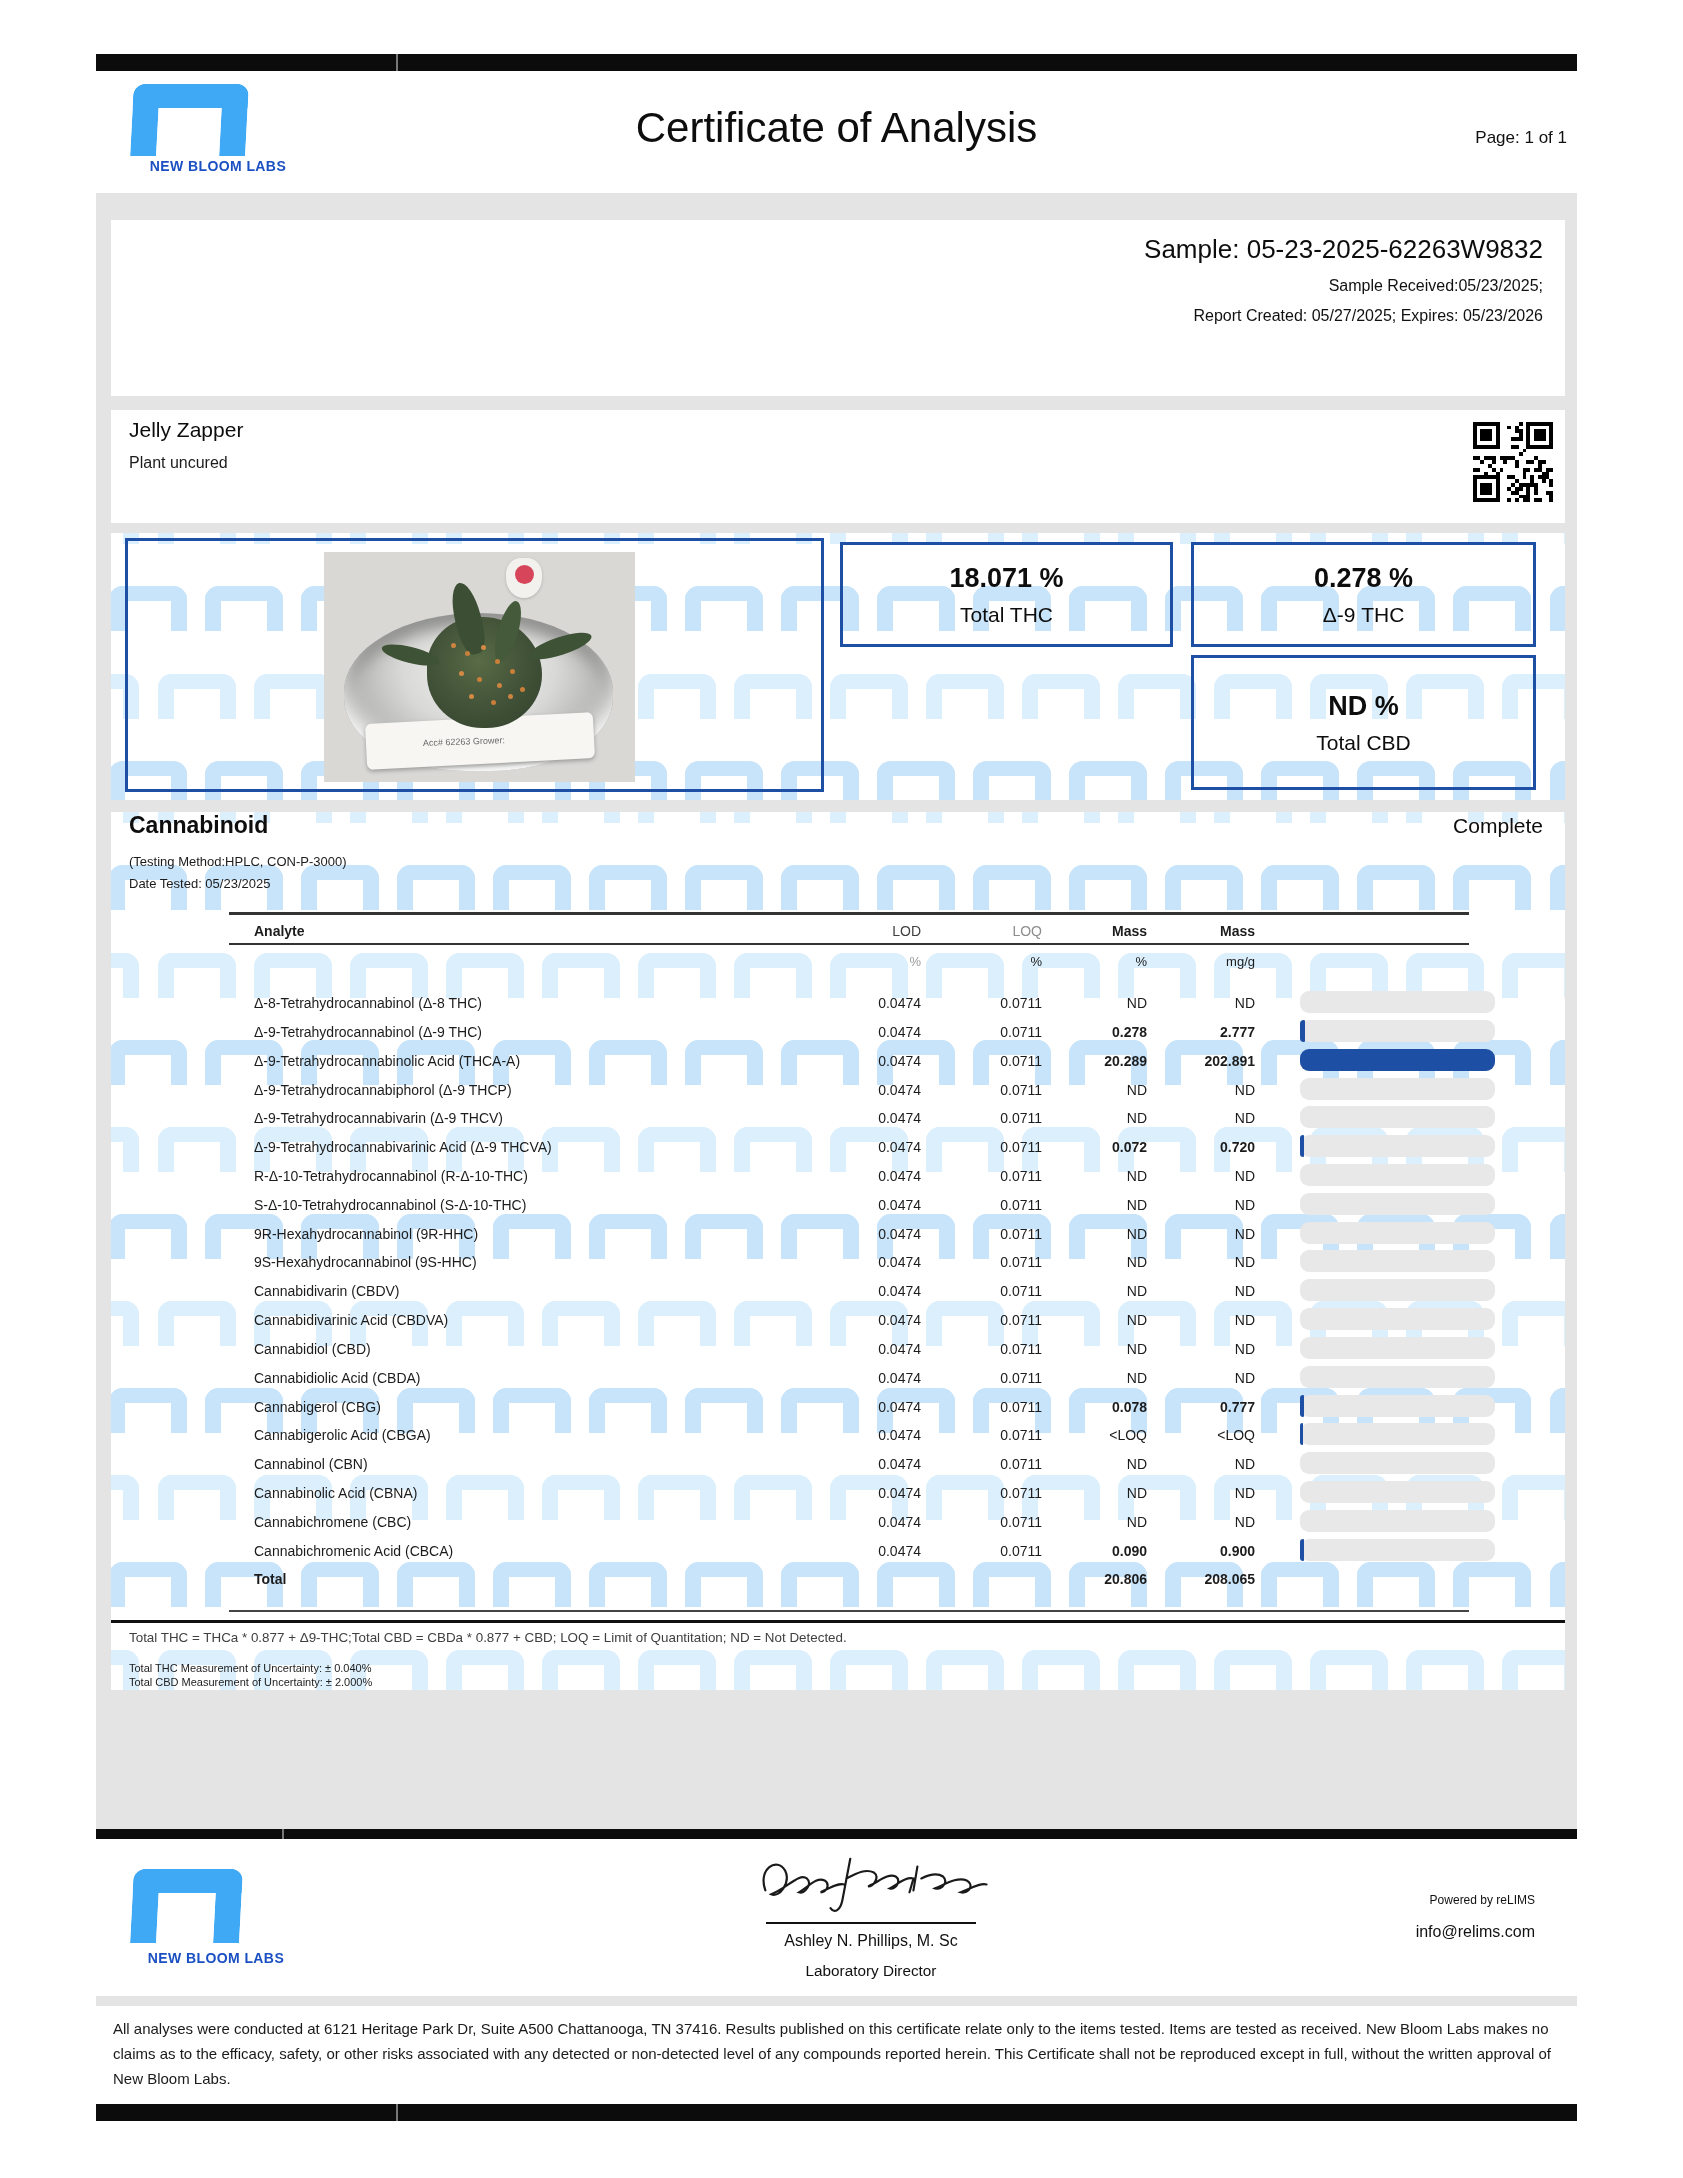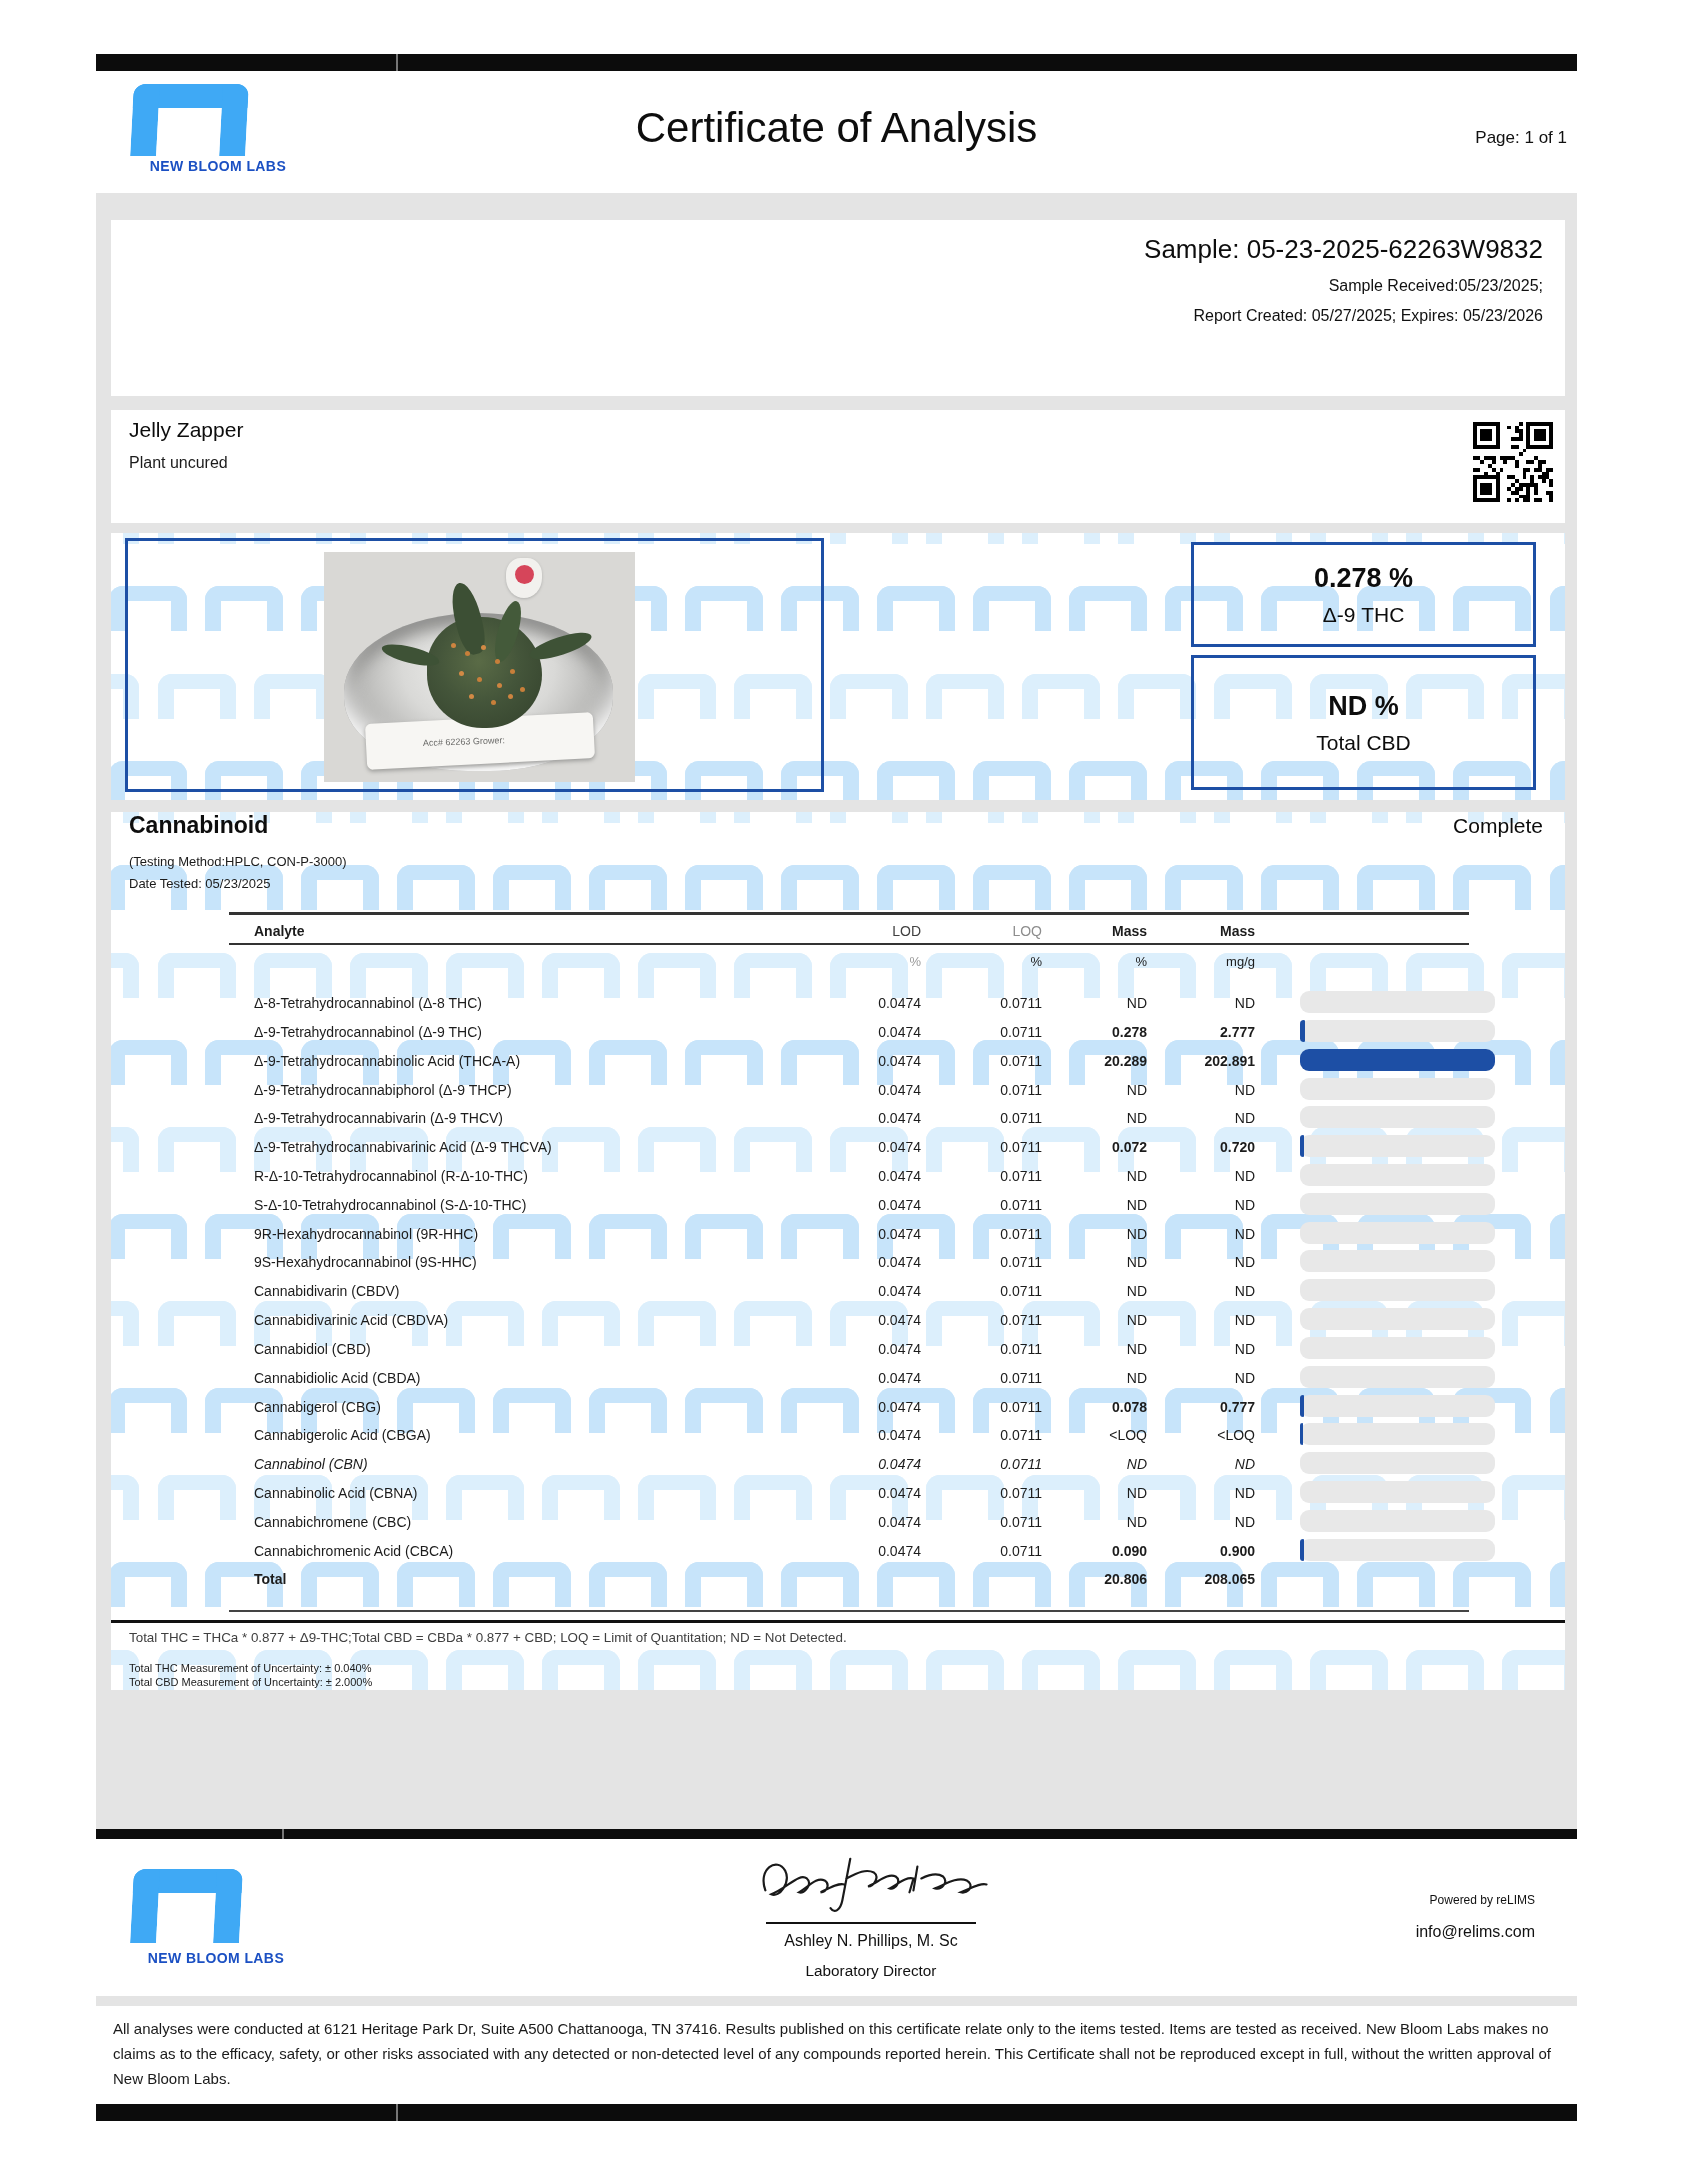--- a/index.html
+++ b/index.html
@@ -264,20 +264,24 @@
           <div class="abs" style="left:174px;top:48px;width:20px;height:63px;border-radius:50%;background:#445a3a;transform:rotate(16deg);"></div>
           <div class="abs" style="left:204px;top:85px;width:65px;height:18px;border-radius:50%;background:#3e5236;transform:rotate(-18deg);"></div>
           <div class="abs" style="left:57px;top:95px;width:59px;height:16px;border-radius:50%;background:#3e5236;transform:rotate(14deg);"></div>
           <div class="abs" style="left:127px;top:91px;width:5px;height:5px;border-radius:50%;background:#cd8440;box-shadow:14px 8px 0 #c77f3a, 30px 2px 0 #d28a45, 44px 16px 0 #c77f3a, 8px 28px 0 #d28a45, 26px 34px 0 #c77f3a, 46px 40px 0 #cd8440, 59px 26px 0 #c77f3a, 18px 51px 0 #d28a45, 40px 57px 0 #c77f3a, 57px 51px 0 #cd8440, 69px 44px 0 #c77f3a;"></div>
 
           <div class="abs" style="left:182px;top:6px;width:36px;height:40px;background:#f2f1ee;border-radius:40% 40% 50% 50%;box-shadow:0 1px 3px #b0b0ae;"></div>
           <div class="abs" style="left:191px;top:13px;width:19px;height:19px;border-radius:50%;background:#d6455a;"></div>
         </div>
       </div>
 
+      <div class="result-box" style="left:729px;top:9px;width:327px;height:99px;">
+        <div class="result-val">18.071 %</div>
+        <div class="result-lab">Total THC</div>
+      </div>
       <div class="result-box" style="left:1080px;top:9px;width:339px;height:99px;">
         <div class="result-val">0.278 %</div>
         <div class="result-lab">Δ-9 THC</div>
       </div>
       <div class="result-box" style="left:1080px;top:122px;width:339px;height:129px;">
         <div class="result-val">ND %</div>
         <div class="result-lab">Total CBD</div>
       </div>
     </div>
   </div>
@@ -611,21 +615,21 @@
           <div class="trow" style="top:610px;">
             <div class="tname" style="top:5px;">Cannabigerolic Acid (CBGA)</div>
             <div class="cell" style="left:711px;top:5px;width:99px;">0.0474</div>
             <div class="cell" style="left:832px;top:5px;width:99px;">0.0711</div>
             <div class="cell" style="left:937px;top:5px;width:99px;">&lt;LOQ</div>
             <div class="cell" style="left:1045px;top:5px;width:99px;">&lt;LOQ</div>
             <div class="bar-bg" style="">
               <div class="bar-fill" style="width:3px;"></div>
             </div>
           </div>
-          <div class="trow" style="top:639px;font-style:italic;">
+          <div class="trow" style="top:639px;">
             <div class="tname" style="top:5px;">Cannabinol (CBN)</div>
             <div class="cell" style="left:711px;top:5px;width:99px;">0.0474</div>
             <div class="cell" style="left:832px;top:5px;width:99px;">0.0711</div>
             <div class="cell" style="left:937px;top:5px;width:99px;">ND</div>
             <div class="cell" style="left:1045px;top:5px;width:99px;">ND</div>
             <div class="bar-bg" style=""></div>
           </div>
           <div class="trow" style="top:668px;">
             <div class="tname" style="top:5px;">Cannabinolic Acid (CBNA)</div>
             <div class="cell" style="left:711px;top:5px;width:99px;">0.0474</div>

